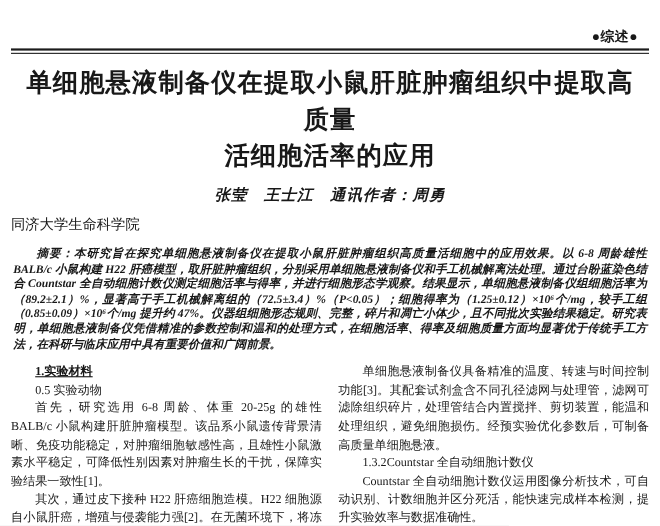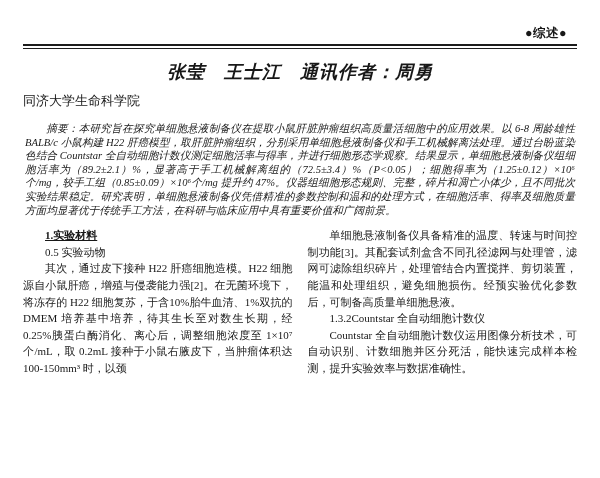--- a/index.html
+++ b/index.html
@@ -5,21 +5,21 @@
   html,body{margin:0;padding:0;background:#e9e9e9;}
   .page{
     position:relative;
     width:600px;height:478px;
     margin:0 auto;
     background:#ffffff;
     color:#181818;
     overflow:hidden;
     font-family:"Liberation Serif","DejaVu Serif",serif;
     box-sizing:border-box;
-    padding:0 23px;
+    padding:0 10px;
   }
   
   .masthead{padding-top:25px;}
   .section-tag{
     display:block;
     text-align:right;
     font-size:12.5px;
     font-weight:bold;
     letter-spacing:.5px;
     padding-right:10px;
@@ -38,38 +38,38 @@
     text-align:center;
     font-size:23px;
     line-height:33px;
     font-weight:bold;
     letter-spacing:1px;
   }
   .title span{display:block;}
   .authors{
     margin-top:11px;
     text-align:center;
-    font-size:18px;
+    font-size:14px;
     font-style:italic;
     font-weight:600;
     letter-spacing:1px;
   }
   .institution{
     margin-top:8px;
     text-align:left;
     font-size:13px;
     font-family:"Liberation Sans","DejaVu Sans",sans-serif;
   }
   
   .abstract,.keywords{
     margin:12px 2px 0 2px;
     font-size:10.6px;
     line-height:13.6px;
     font-style:italic;
-    font-weight:400;
+    font-weight:700;
     text-align:justify;
     text-indent:2em;
   }
   .keywords{margin-top:1px;}
   
   .columns{
     display:flex;
     gap:15px;
     margin-top:10px;
   }
@@ -86,33 +86,38 @@
 </head>
 <body>
 
 <div class="page">
 
   <div class="masthead">
     <span class="section-tag">●综述●</span>
     <div class="rule"></div>
   </div>
 
+  <h1 class="title">
+    <span>单细胞悬液制备仪在提取小鼠肝脏肿瘤组织中提取高质量</span>
+    <span>活细胞活率的应用</span>
+  </h1>
 
   <div class="authors">张莹　王士江　通讯作者：周勇</div>
 
   <div class="institution">同济大学生命科学院</div>
 
   <p class="abstract">摘要：本研究旨在探究单细胞悬液制备仪在提取小鼠肝脏肿瘤组织高质量活细胞中的应用效果。以 6-8 周龄雄性 BALB/c 小鼠构建 H22 肝癌模型，取肝脏肿瘤组织，分别采用单细胞悬液制备仪和手工机械解离法处理。通过台盼蓝染色结合 Countstar 全自动细胞计数仪测定细胞活率与得率，并进行细胞形态学观察。结果显示，单细胞悬液制备仪组细胞活率为（89.2±2.1）%，显著高于手工机械解离组的（72.5±3.4）%（P&lt;0.05）；细胞得率为（1.25±0.12）×10⁶个/mg，较手工组（0.85±0.09）×10⁶个/mg 提升约 47%。仪器组细胞形态规则、完整，碎片和凋亡小体少，且不同批次实验结果稳定。研究表明，单细胞悬液制备仪凭借精准的参数控制和温和的处理方式，在细胞活率、得率及细胞质量方面均显著优于传统手工方法，在科研与临床应用中具有重要价值和广阔前景。</p>
 
 
   <div class="columns">
 
     <div class="col">
       <p class="blk bold">1.实验材料</p>
       <p class="blk">0.5 实验动物</p>
+      <p class="blk">首先，研究选用 6-8 周龄、体重 20-25g 的雄性 BALB/c 小鼠构建肝脏肿瘤模型。该品系小鼠遗传背景清晰、免疫功能稳定，对肿瘤细胞敏感性高，且雄性小鼠激素水平稳定，可降低性别因素对肿瘤生长的干扰，保障实验结果一致性[1]。</p>
       <p class="blk">其次，通过皮下接种 H22 肝癌细胞造模。H22 细胞源自小鼠肝癌，增殖与侵袭能力强[2]。在无菌环境下，将冻存的 H22 细胞复苏，于含10%胎牛血清、1%双抗的 DMEM 培养基中培养，待其生长至对数生长期，经 0.25%胰蛋白酶消化、离心后，调整细胞浓度至 1×10⁷个/mL，取 0.2mL 接种于小鼠右腋皮下，当肿瘤体积达 100-150mm³ 时，以颈</p>
     </div>
 
     <div class="col">
       <p class="blk">单细胞悬液制备仪具备精准的温度、转速与时间控制功能[3]。其配套试剂盒含不同孔径滤网与处理管，滤网可滤除组织碎片，处理管结合内置搅拌、剪切装置，能温和处理组织，避免细胞损伤。经预实验优化参数后，可制备高质量单细胞悬液。</p>
       <p class="blk">1.3.2Countstar 全自动细胞计数仪</p>
       <p class="blk">Countstar 全自动细胞计数仪运用图像分析技术，可自动识别、计数细胞并区分死活，能快速完成样本检测，提升实验效率与数据准确性。</p>
 
     </div>
 

